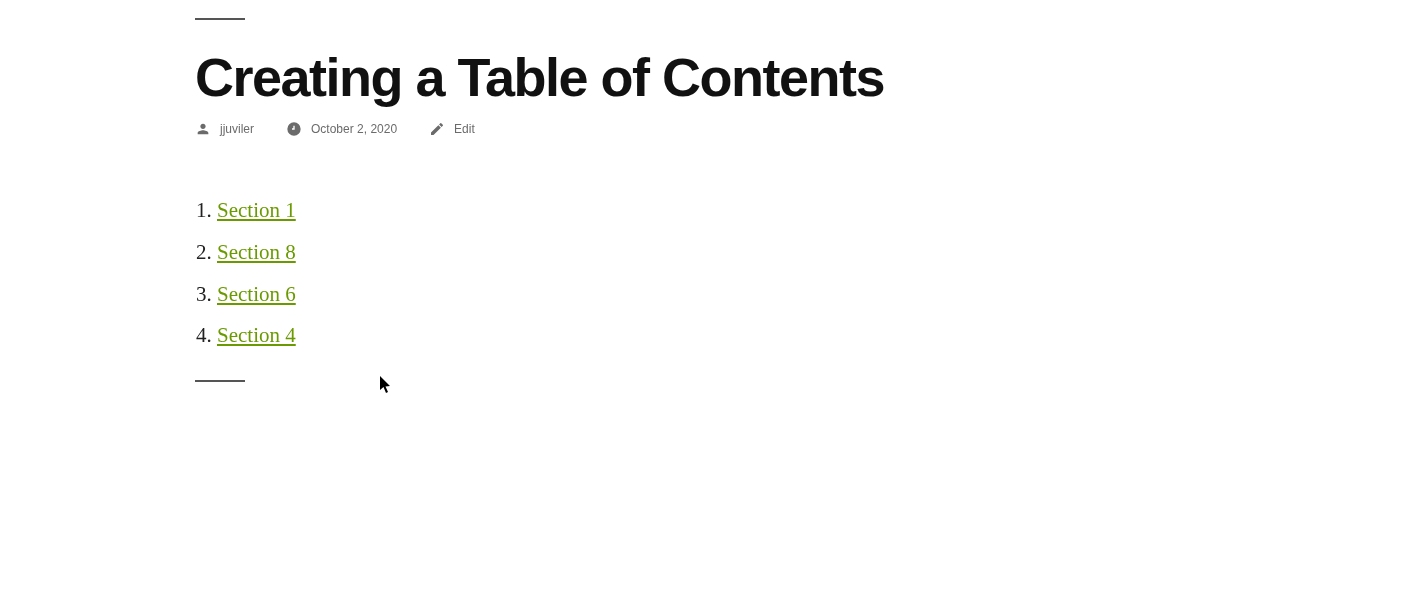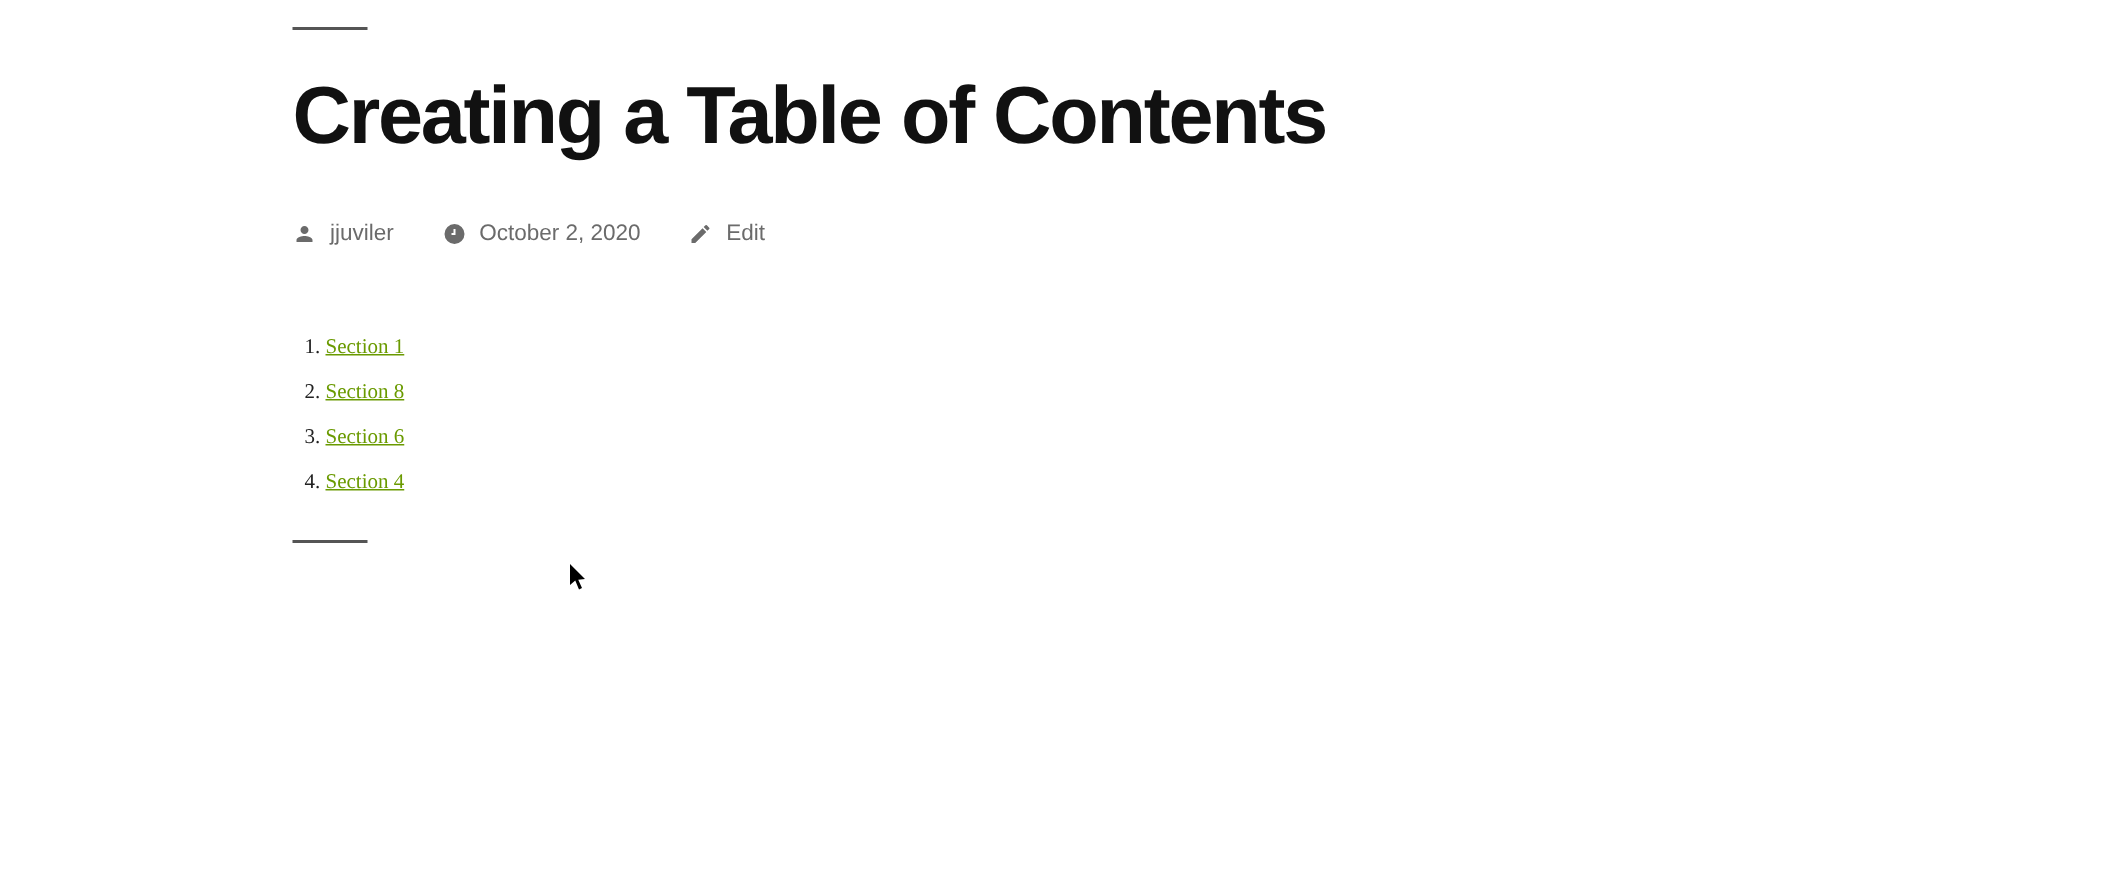--- a/index.html
+++ b/index.html
@@ -24,27 +24,27 @@
       height: 2px;
       background: #555;
       margin-bottom: 28px;
     }
     .post-title {
       font-size: 54px;
       font-weight: 800;
       letter-spacing: -1.5px;
       color: #111;
       line-height: 1.1;
-      margin-bottom: 40px;
+      margin-bottom: 14px;
     }
     .meta {
       display: flex;
       align-items: center;
       gap: 32px;
-      font-size: 15px;
+      font-size: 12px;
       color: #6b6b6b;
       margin-bottom: 56px;
     }
     .meta-item {
       display: flex;
       align-items: center;
       gap: 9px;
     }
     .meta-icon {
       width: 16px;
@@ -69,21 +69,21 @@
     }
     .toc-label {
       margin-bottom: 22px;
     }
     .toc-list {
       list-style: decimal;
       padding-left: 22px;
     }
     .toc-list li {
       margin-bottom: 6px;
-      font-size: 14px;
+      font-size: 21px;
       color: #222;
     }
     .toc-link {
       color: #6a9a00;
       text-decoration: underline;
     }
     .bottom-rule {
       width: 50px;
       height: 2px;
       background: #555;

